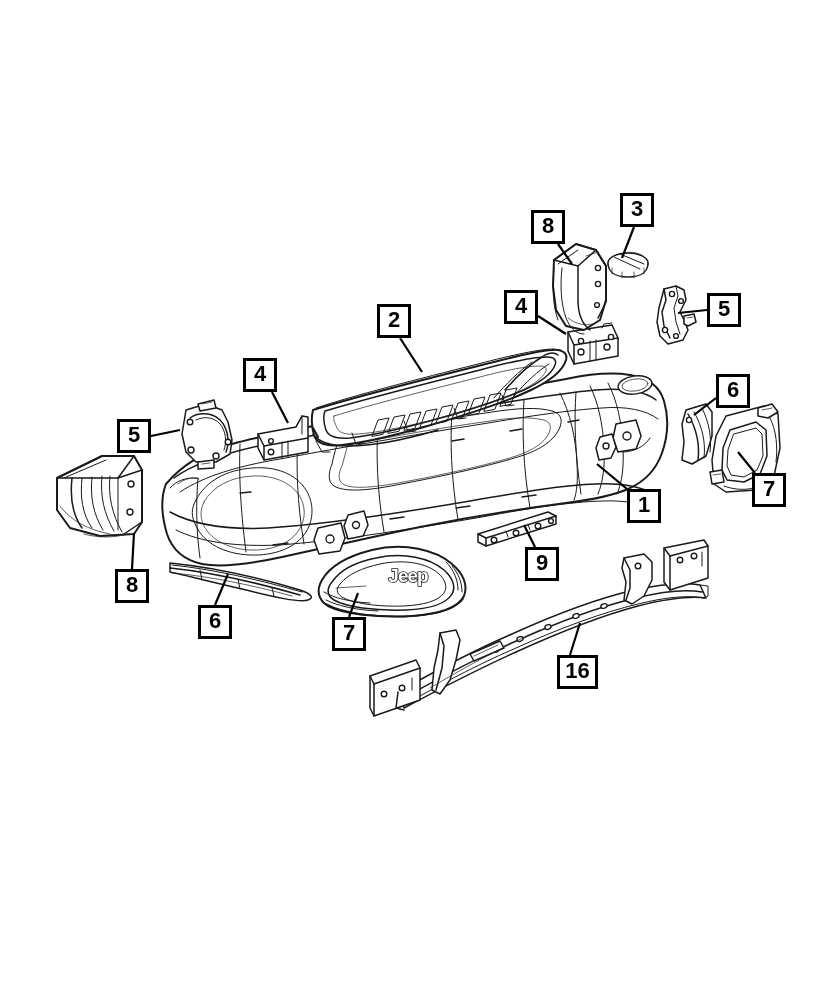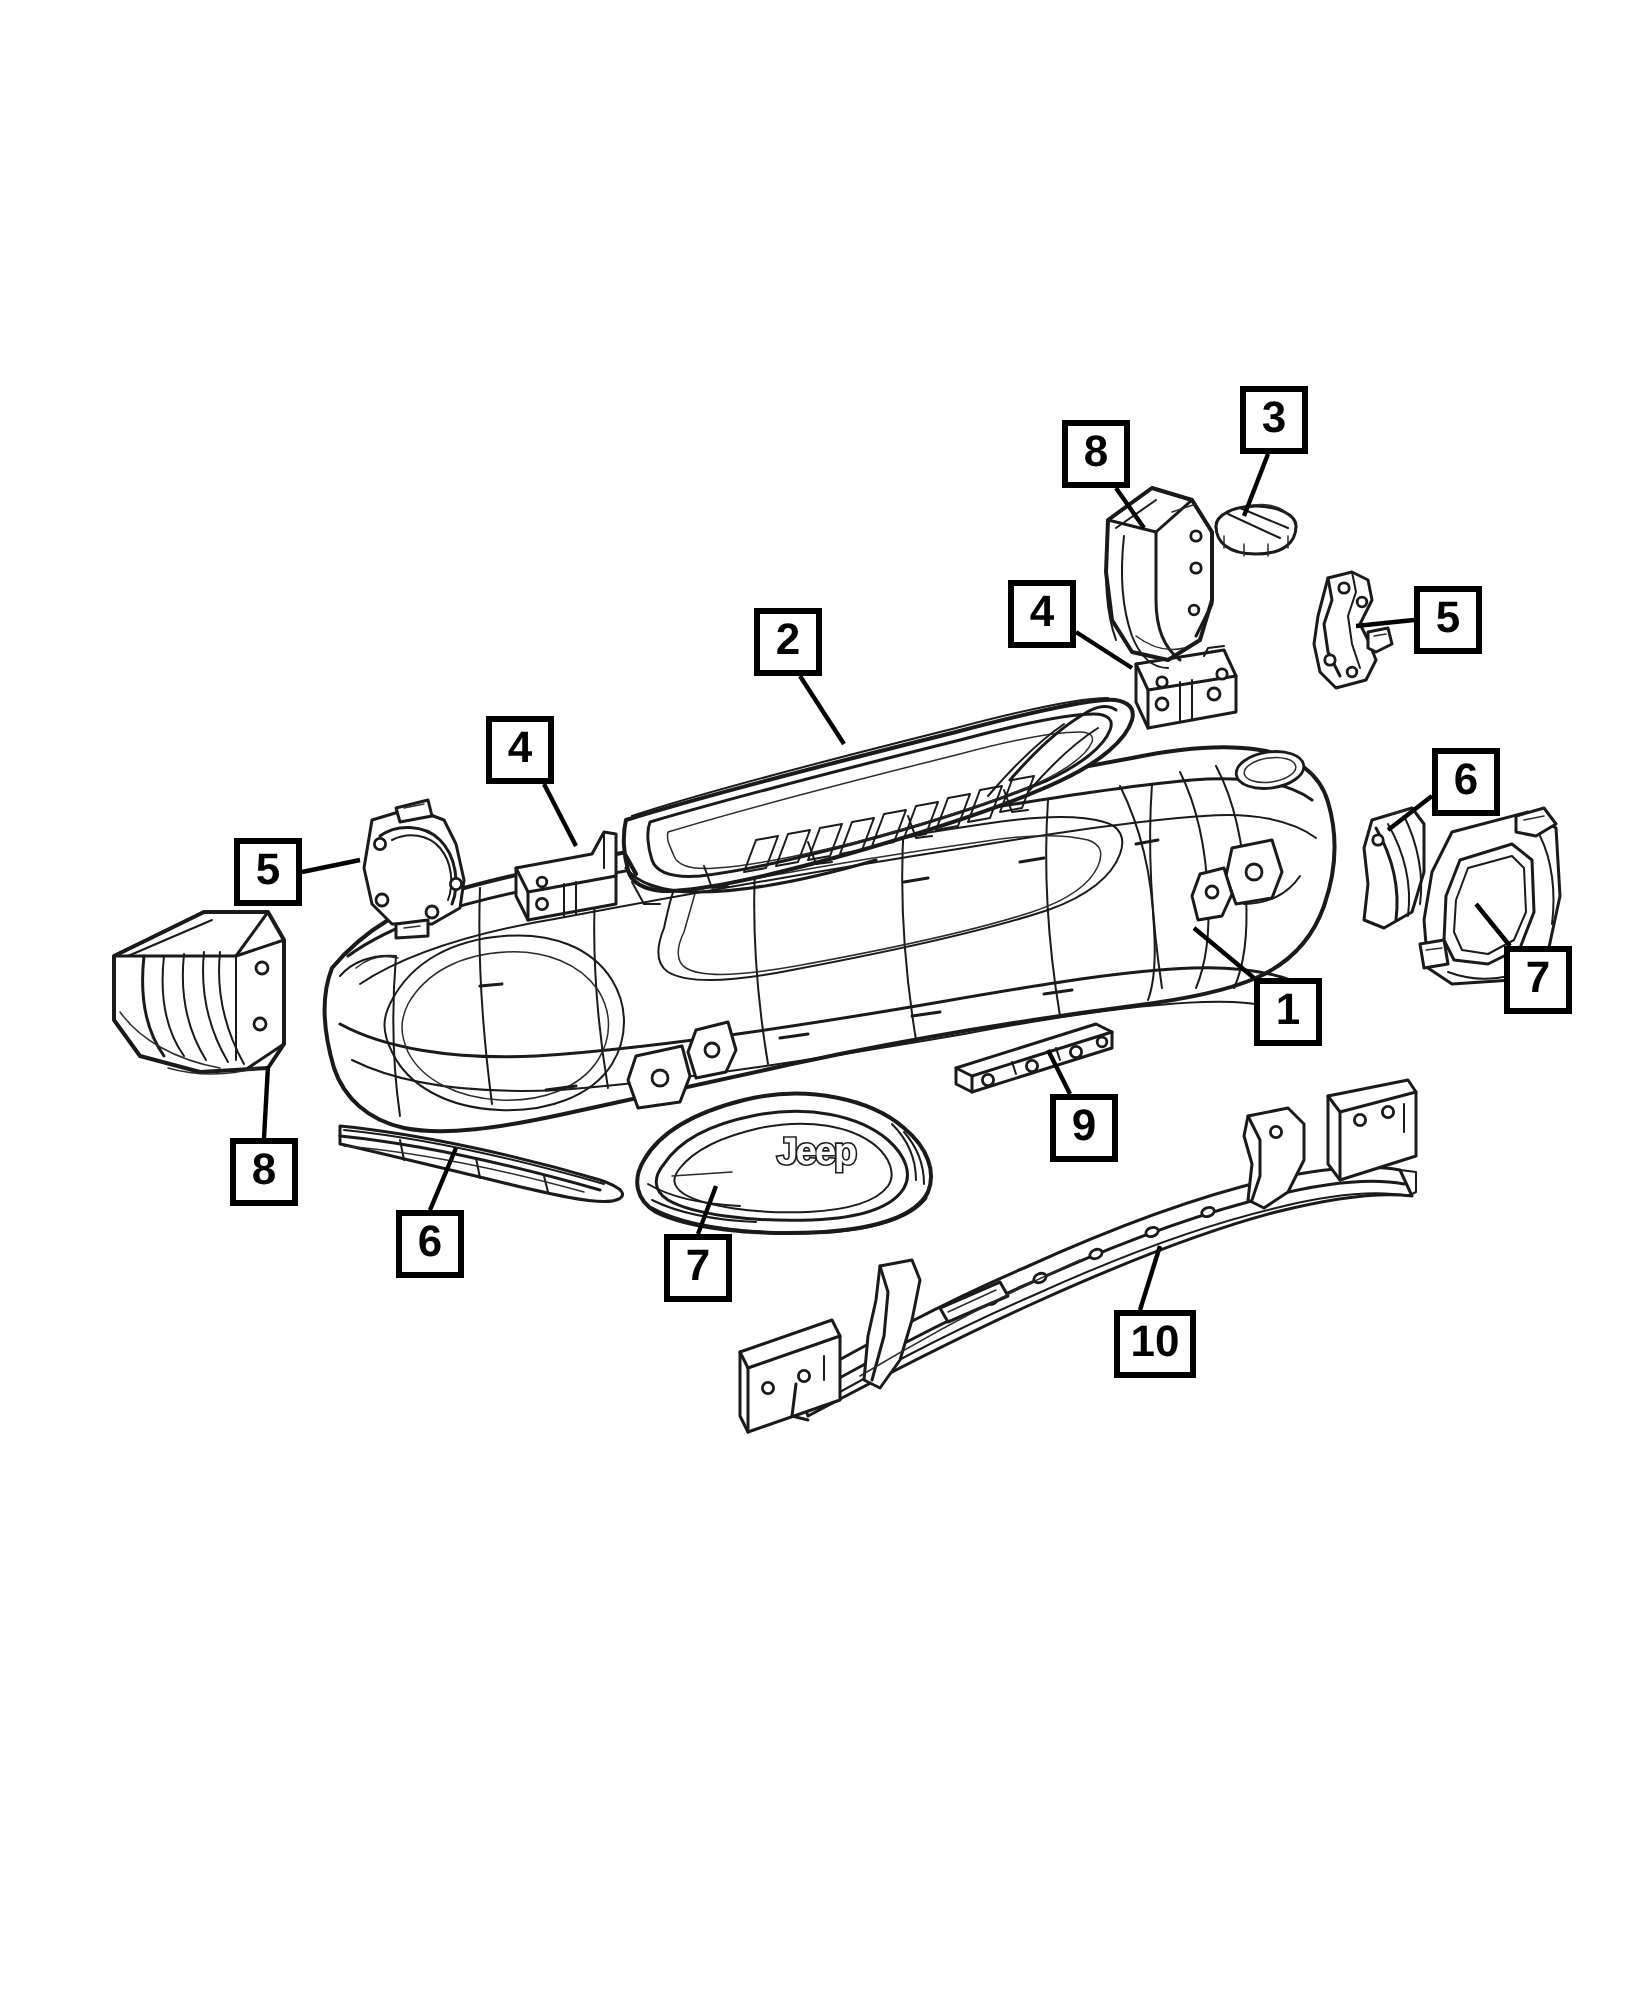--- a/index.html
+++ b/index.html
@@ -454,17 +454,17 @@
       <div class="callout-box" style="left: 531px; top: 210px; width: 34px; height: 34px; font-size: 22px;">
         <span class="callout-num">8</span>
       </div>
       <div class="callout-box" style="left: 115px; top: 569px; width: 34px; height: 34px; font-size: 22px;">
         <span class="callout-num">8</span>
       </div>
       <div class="callout-box" style="left: 525px; top: 547px; width: 34px; height: 34px; font-size: 22px;">
         <span class="callout-num">9</span>
       </div>
       <div class="callout-box" style="left: 557px; top: 655px; width: 41px; height: 34px; font-size: 22px;">
-        <span class="callout-num">10</span>
+        <span class="callout-num">16</span>
       </div>
     </div>
 
 </div>
 
 </body></html>

